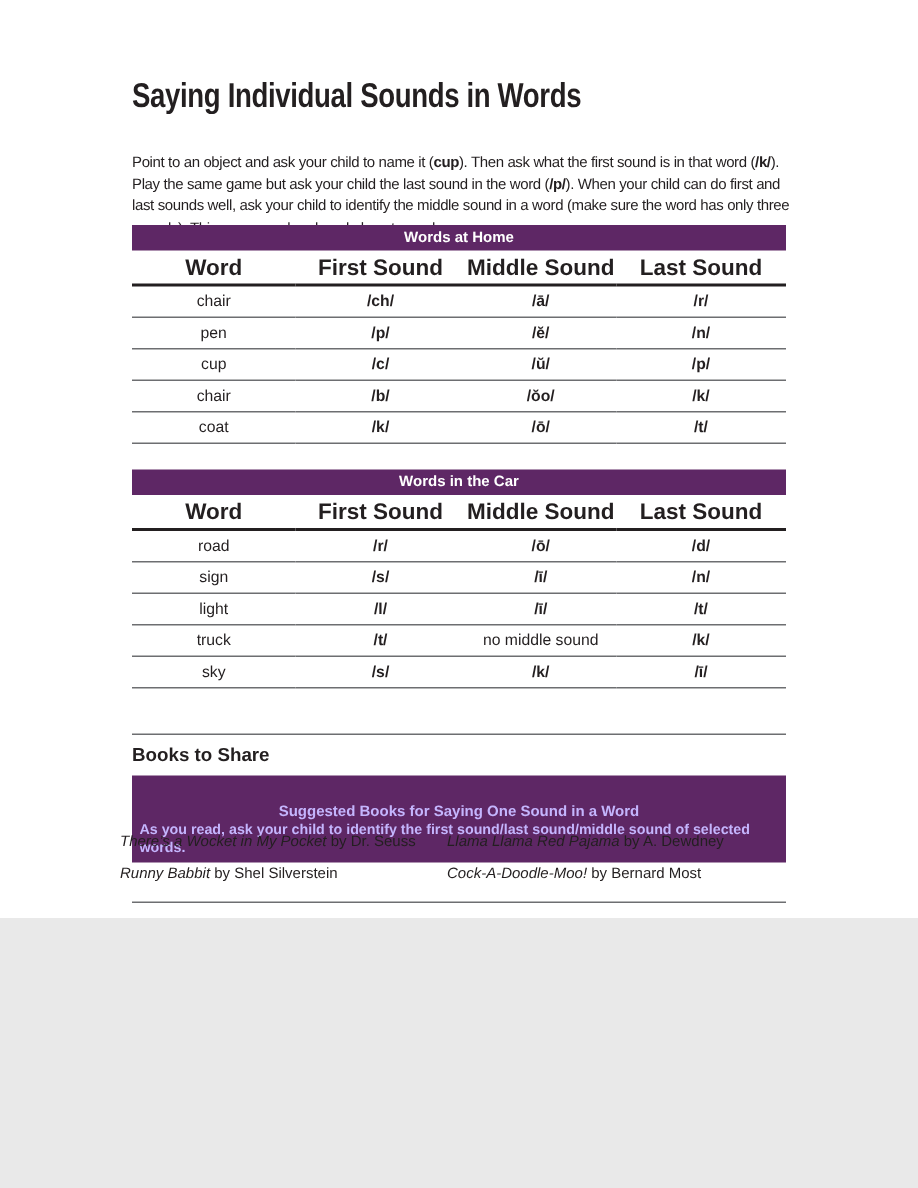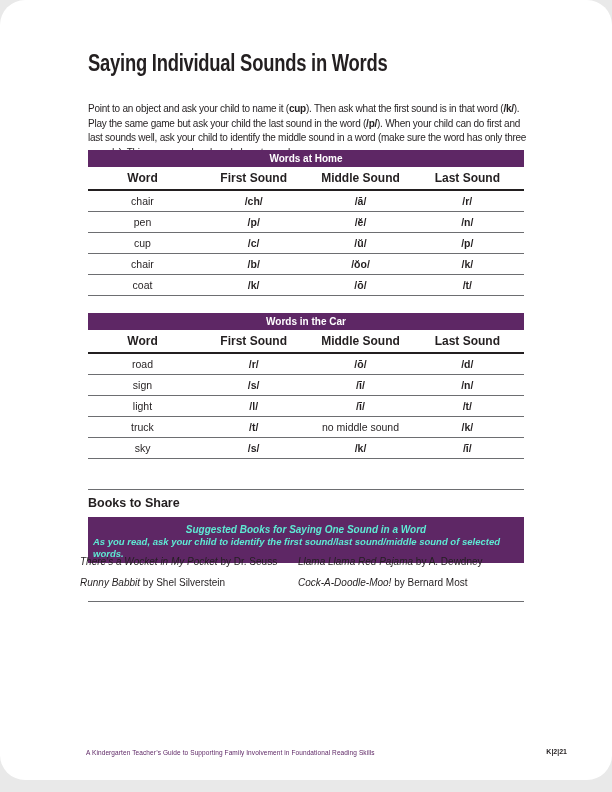--- a/index.html
+++ b/index.html
@@ -3,27 +3,26 @@
 <meta charset="utf-8">
 <style>
   :root{
     --purple:#5e2765;
     --ink:#231f20;
     --rule-gray:#6d6e71;
   }
   html,body{margin:0;padding:0;background:#e9e9e9;}
   .page{
     position:relative;
-    width:612px;height:780px;
+    width:612px;height:612px;
     margin:0 auto;
     background:#ffffff;
     font-family:"Liberation Sans", sans-serif;
     color:var(--ink);
     overflow:hidden;
-    border-radius:25px;
   }
   .page-title{
     position:absolute;left:88px;top:50px;margin:0;
     font-size:23px;font-weight:bold;letter-spacing:-0.3px;
     white-space:nowrap;
     transform:scaleX(0.8);transform-origin:left center;
   }
   .intro{
     position:absolute;left:88px;top:102px;width:440px;margin:0;
     font-size:10px;line-height:14.5px;letter-spacing:-0.25px;
@@ -35,21 +34,21 @@
     border-collapse:collapse;table-layout:fixed;
   }
   #table-home{top:150px;}
   #table-car{top:313px;}
   .banner-cell{
     background:var(--purple);color:#fff;
     font-size:10px;font-weight:bold;height:17px;
     text-align:center;padding:0;
   }
   .head-row th{
-    font-size:12px;font-weight:bold;height:22px;
+    font-size:15px;font-weight:bold;height:22px;
     text-align:center;padding:0;vertical-align:middle;
     border-bottom:2px solid var(--ink);
   }
   .sound-table tbody td{
     height:20px;text-align:center;padding:0;vertical-align:middle;
     font-size:10.5px;
     border-bottom:1px solid var(--rule-gray);
   }
   td.sound-cell{font-weight:bold;}
   td.sound-cell.plain{font-weight:normal;}
@@ -58,22 +57,22 @@
     border-top:1px solid var(--rule-gray);
   }
   #divider-top{top:489px;}
   #divider-bottom{top:601px;}
   .books-heading{
     position:absolute;left:88px;top:496px;margin:0;
     font-size:12.5px;font-weight:bold;
   }
   .books-banner{
     position:absolute;left:88px;top:517px;width:436px;
-    background:var(--purple);color:#5eead4;
-    box-sizing:border-box;padding:6px 5px 3px 5px;font-style:italic;
+    background:var(--purple);color:#c4b5fd;
+    box-sizing:border-box;padding:18px 5px 3px 5px;
   }
   .books-banner .banner-title{
     display:block;text-align:center;
     font-size:10px;font-weight:bold;line-height:13px;
   }
   .books-banner .banner-subtitle{
     display:block;text-align:left;
     font-size:9.5px;font-weight:bold;line-height:12px;
   }
   .books-list{

